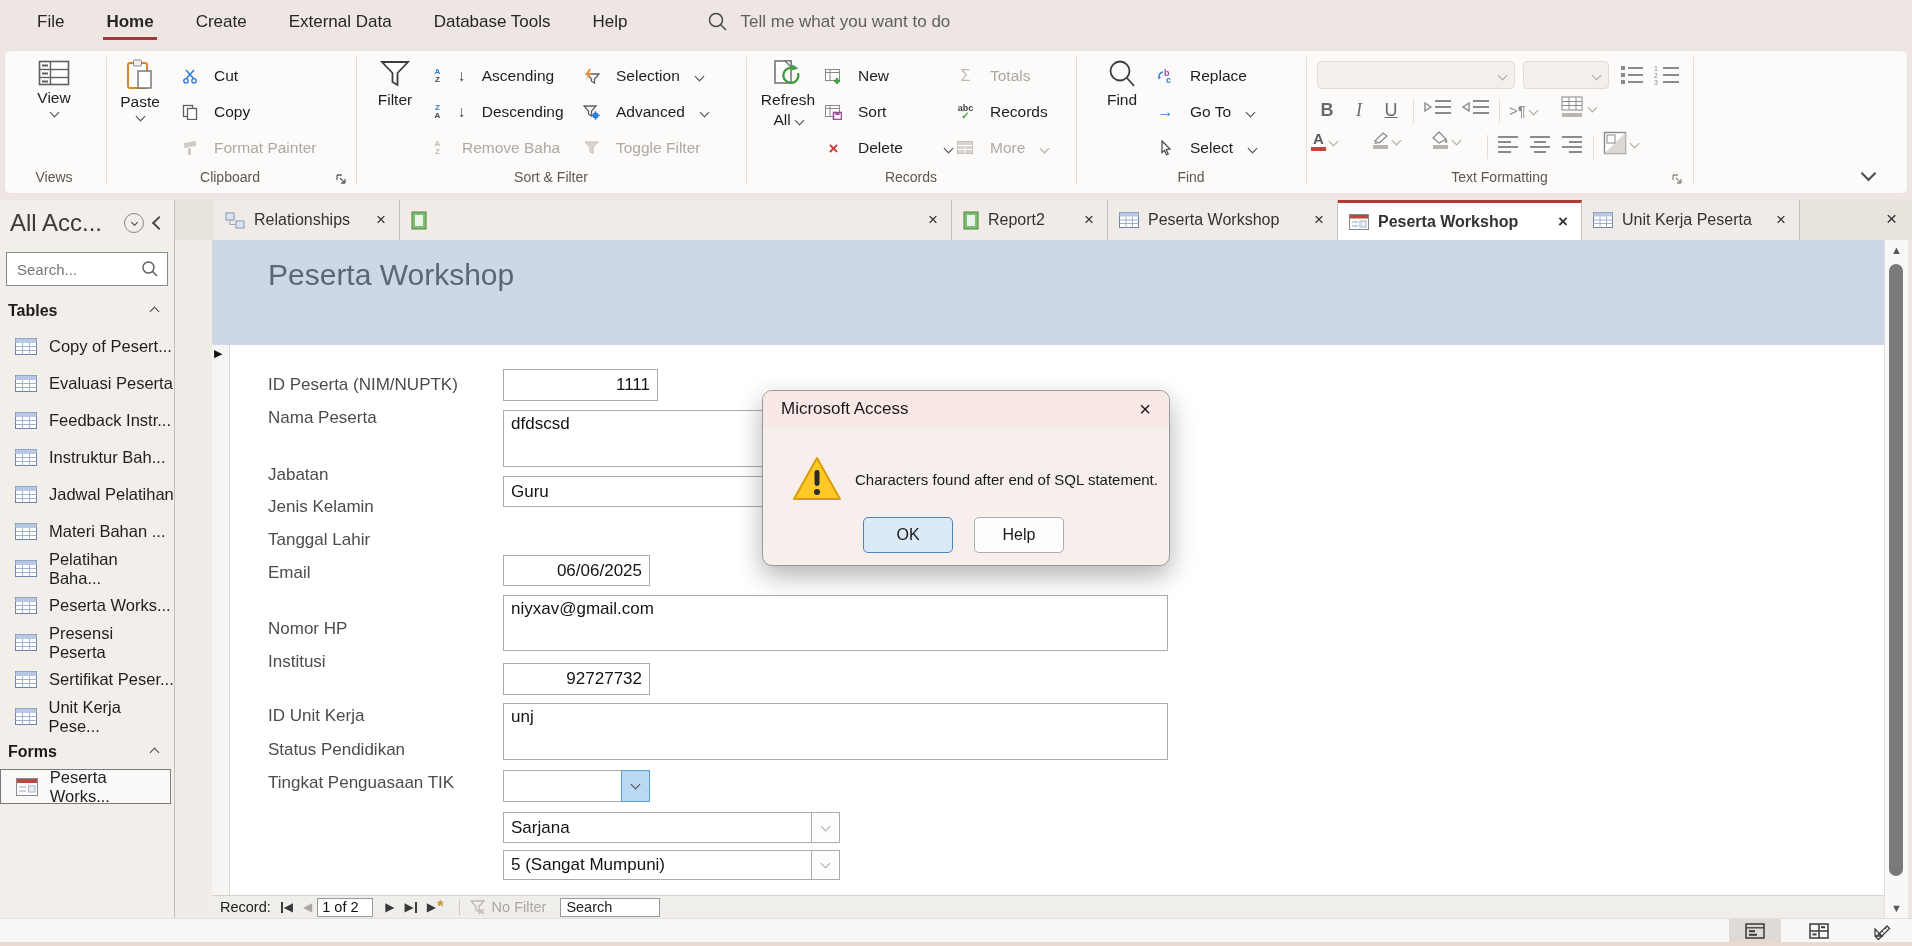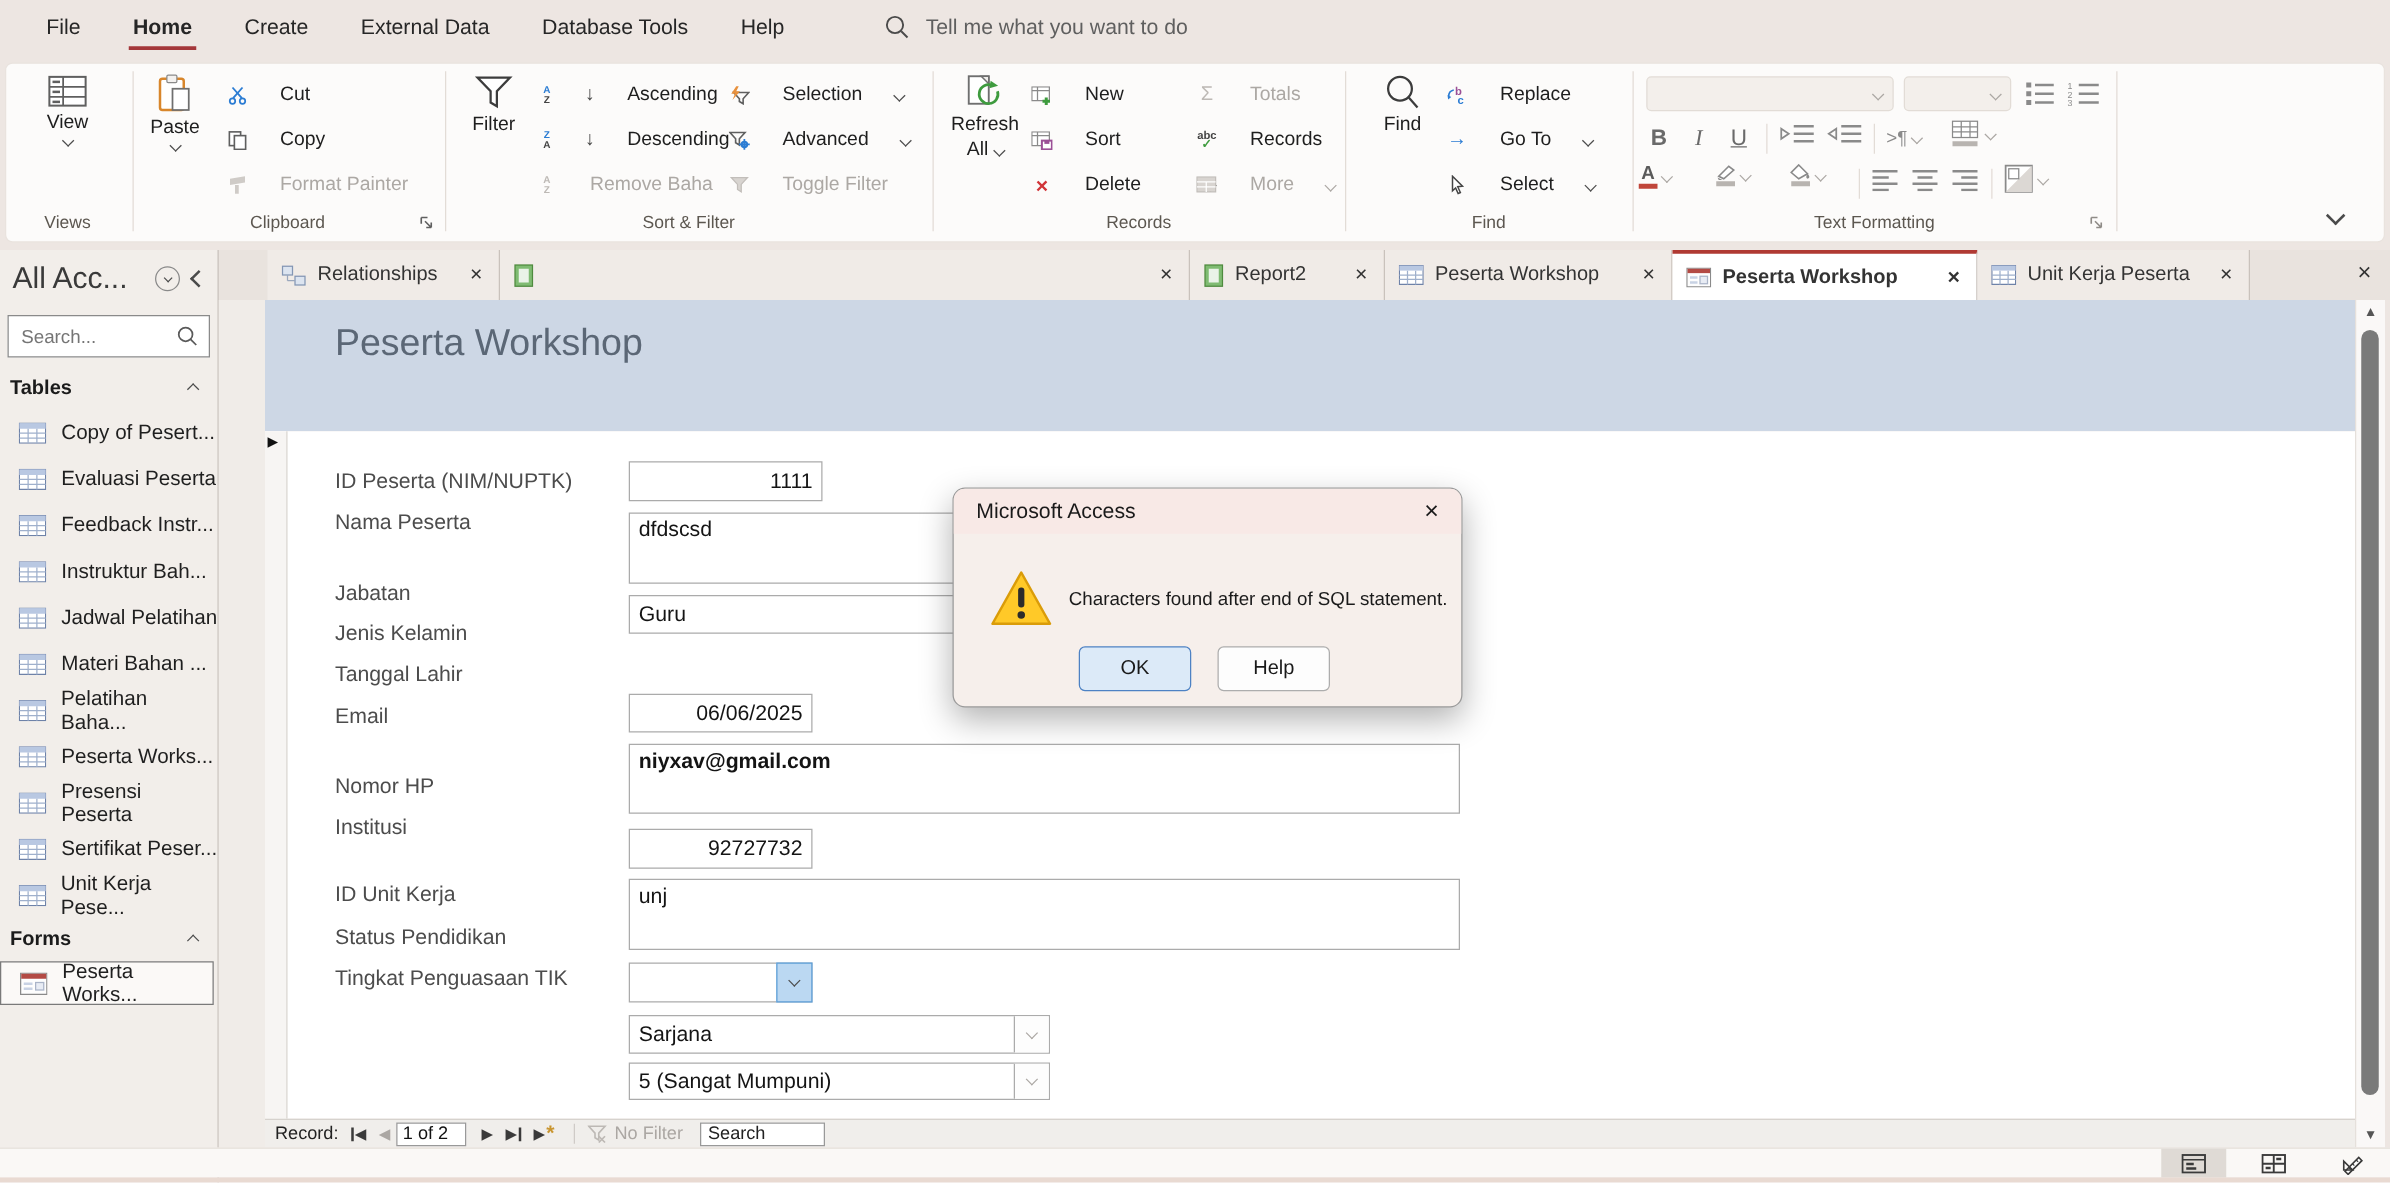--- a/index.html
+++ b/index.html
@@ -13,21 +13,21 @@
   
   #menubar{position:absolute;left:0;top:0;width:1912px;height:44px;display:flex;align-items:center;padding-left:16px;box-sizing:border-box;background:#EDE6E2;}
   .mitem{padding:0 21px;font-size:17px;color:#262626;height:44px;display:flex;align-items:center;position:relative;cursor:default;}
   .mitem.active{font-weight:bold;}
   .mitem.active::after{content:"";position:absolute;left:18px;right:18px;bottom:4px;height:3px;background:#A4373A;}
   #tellme{margin-left:58px;display:flex;align-items:center;gap:12px;font-size:17px;color:#5f5f5f;}
   
   #ribbonpanel{position:absolute;left:4px;top:50px;width:1904px;height:144px;background:#FCFBFA;border:1px solid #E9E3DE;border-radius:6px;box-sizing:border-box;}
   .vsep{position:absolute;top:6px;height:128px;width:1px;background:#E2DCD6;}
   .ribbig{position:absolute;top:8px;display:flex;flex-direction:column;align-items:center;gap:2px;font-size:15.5px;color:#1e1e1e;text-align:center;}
-  .ribrow{position:absolute;height:34px;display:flex;align-items:center;gap:26px;font-size:15.5px;color:#1e1e1e;white-space:nowrap;text-align:center;}
+  .ribrow{position:absolute;height:34px;display:flex;align-items:center;gap:16px;font-size:15.5px;color:#1e1e1e;white-space:nowrap;text-align:center;}
   .dis{color:#ACA8A4;}
   .gcap{position:absolute;top:118px;height:20px;font-size:14px;color:#5C5750;text-align:center;}
   .icon16{width:17px;display:inline-flex;justify-content:center;flex:0 0 auto;}
   .launcher{position:absolute;width:14px;height:14px;}
   .combo{background:#F3EFEB;border:1px solid #E2DCD6;border-radius:4px;display:flex;align-items:center;justify-content:flex-end;padding:0 8px;box-sizing:border-box;}
   .tfbtn{display:flex;align-items:center;justify-content:center;gap:4px;color:#6a6a6a;}
   .colstack{display:flex;flex-direction:column;align-items:center;line-height:1;}
   .colbar{width:15px;height:4px;margin-top:1px;}
   
   #tabbar{position:absolute;left:175px;top:200px;width:1737px;height:40px;background:#E9E3DE;display:flex;align-items:flex-end;}
@@ -726,21 +726,21 @@
 
   <span class="flabel" style="top:120px" data-name="field-label-jabatan">Jabatan</span>
   <input class="finput" style="left: 291px; top: 131px; width: 335px; height: 31px;" data-name="field-input-jabatan" value="Guru">
 
   <span class="flabel" style="top:152px" data-name="field-label-jenis-kelamin">Jenis Kelamin</span>
 
   <span class="flabel" style="top:185px" data-name="field-label-tanggal-lahir">Tanggal Lahir</span>
   <input class="finput rt" style="left: 291px; top: 210px; width: 147px; height: 31px;" data-name="field-input-tanggal-lahir" value="06/06/2025">
 
   <span class="flabel" style="top:218px" data-name="field-label-email">Email</span>
-  <textarea class="finput" style="left: 291px; top: 250px; width: 665px; height: 56px; font-weight: bold;" data-name="field-input-email">niyxav@gmail.com</textarea>
+  <textarea class="finput" style="left: 291px; top: 250px; width: 665px; height: 56px;" data-name="field-input-email">niyxav@gmail.com</textarea>
 
   <span class="flabel" style="top:274px" data-name="field-label-nomor-hp">Nomor HP</span>
   <input class="finput rt" style="left: 291px; top: 318px; width: 147px; height: 32px;" data-name="field-input-nomor-hp" value="92727732">
 
   <span class="flabel" style="top:307px" data-name="field-label-institusi">Institusi</span>
   <textarea class="finput" style="left: 291px; top: 358px; width: 665px; height: 57px;" data-name="field-input-institusi">unj</textarea>
 
   <span class="flabel" style="top:361px" data-name="field-label-id-unit-kerja">ID Unit Kerja</span>
   <div class="fcombo" style="left:291px;top:425px;width:147px;height:32px" data-name="field-combo-id-unit-kerja">
     <span class="txt" data-name="combo-value"></span>

